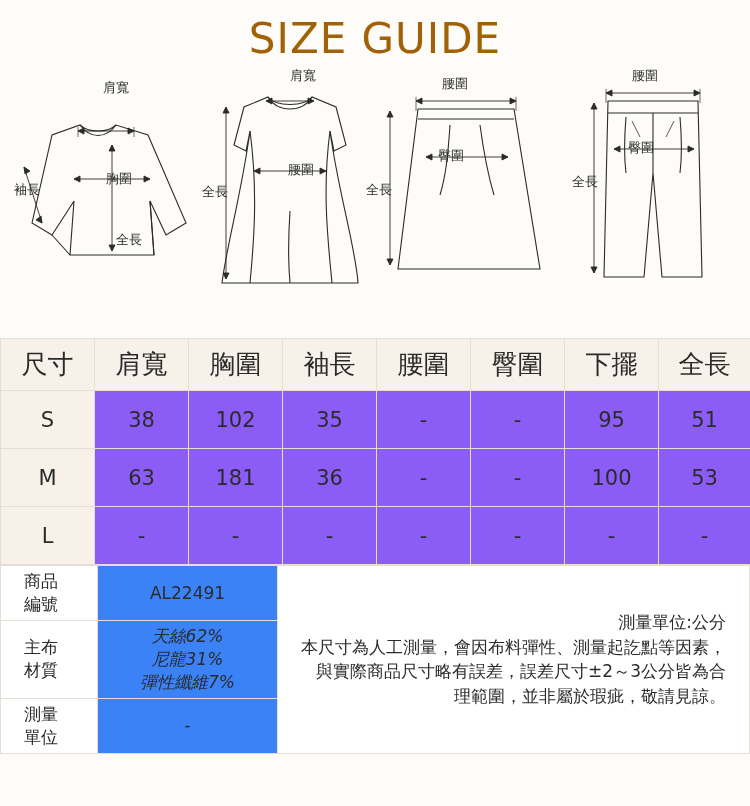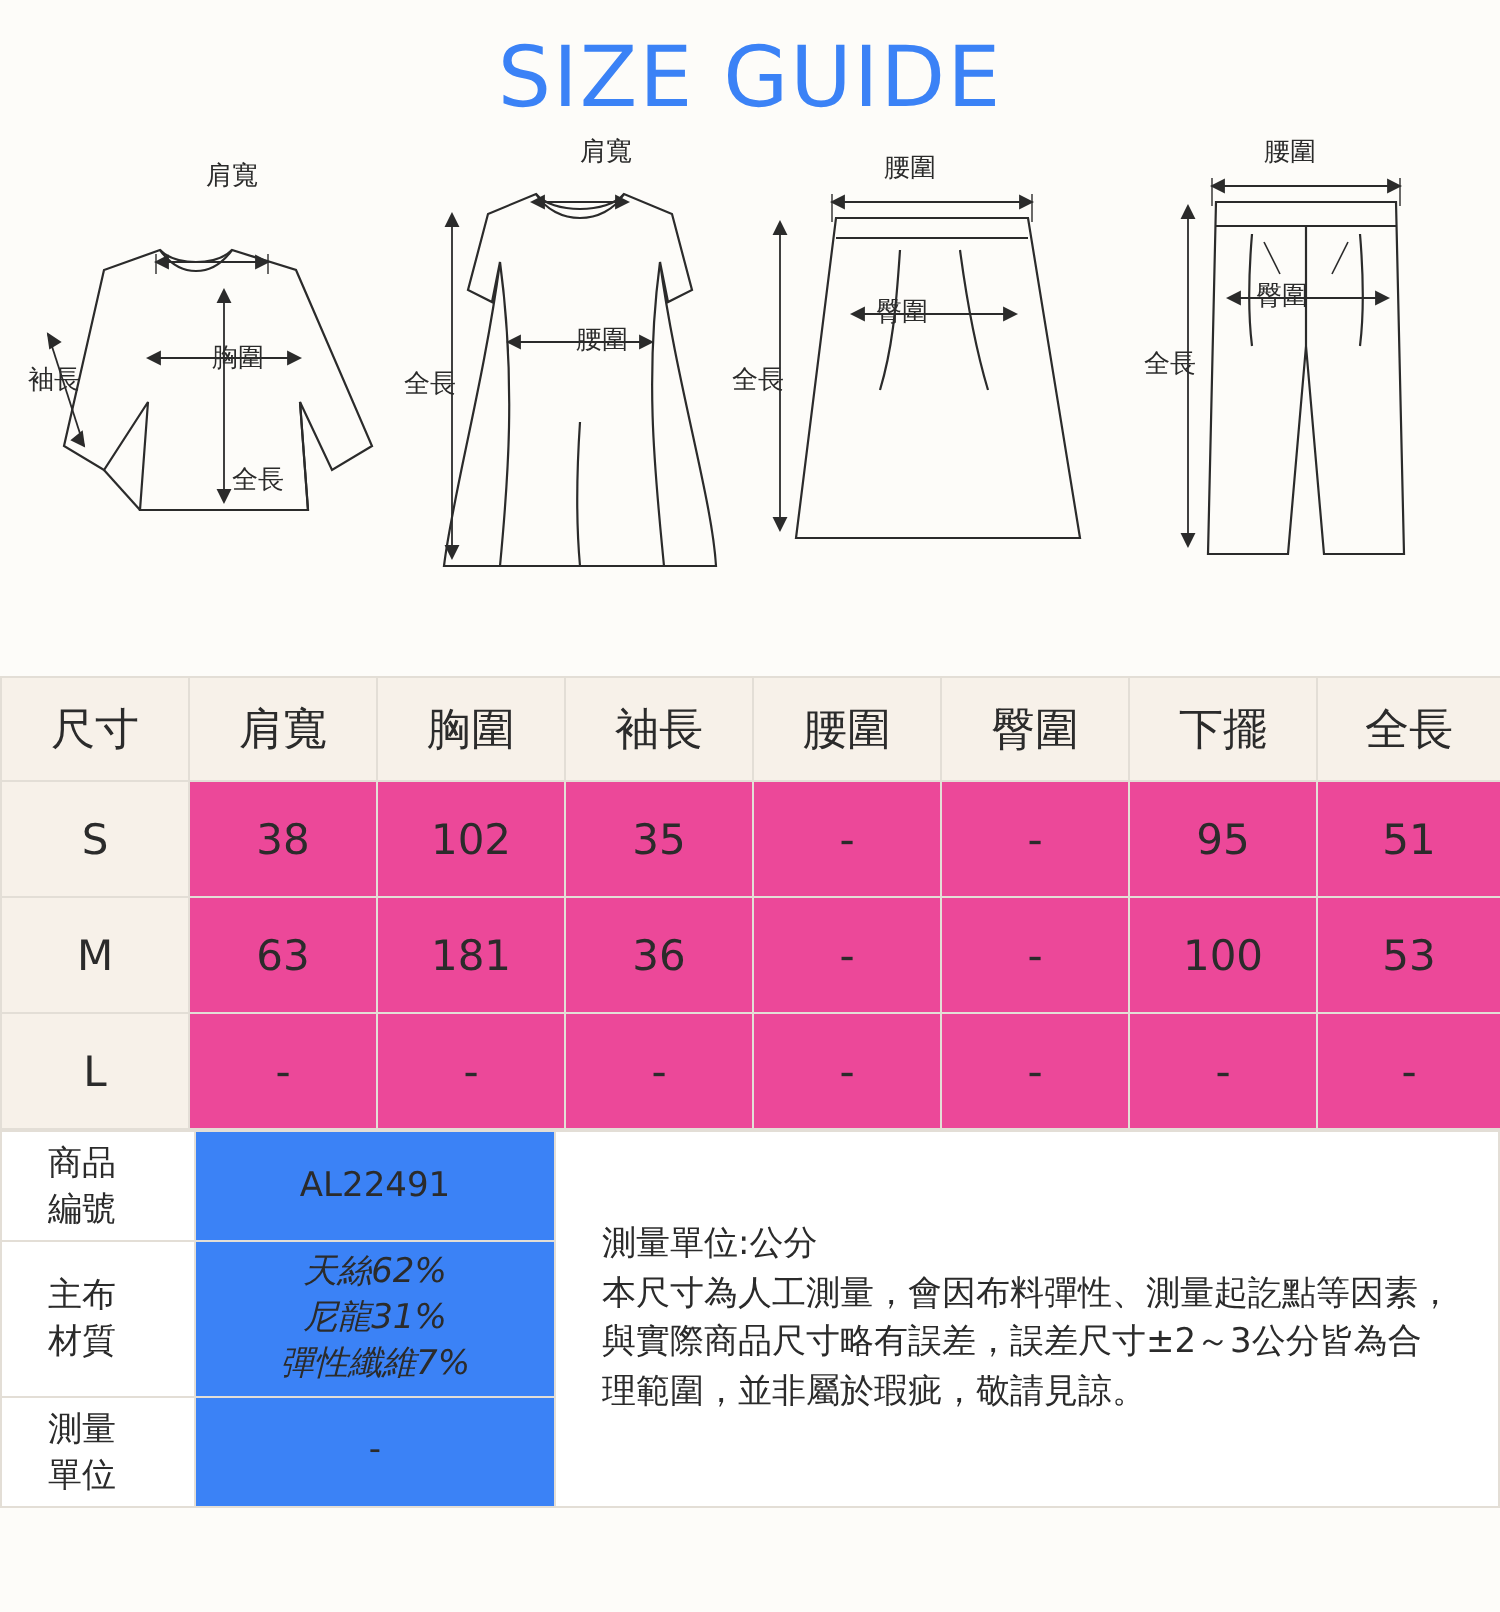--- a/index.html
+++ b/index.html
@@ -12,21 +12,21 @@
     overflow: hidden;
   }
   .page { width: 750px; height: 806px; position: relative; background: #fdfcf9; }
 
   
   .title {
     text-align: center;
     font-size: 42px;
     letter-spacing: 1px;
     font-weight: 400;
-    color: #3b82f6;
+    color: #a16207;
     padding-top: 14px;
     font-family: "DejaVu Sans", sans-serif;
   }
 
   
   .illus {
     position: relative;
     height: 275px;
     width: 750px;
   }
@@ -50,26 +50,26 @@
     border: 1px solid #e3ded6;
     text-align: center;
     font-size: 21px;
     font-weight: normal;
     color: #2b2b2b;
     height: 58px;
     font-family: "DejaVu Sans", sans-serif;
   }
   table.size thead th {
     background: #f7f1e9;
-    font-size: 22px;
+    font-size: 26px;
     height: 52px;
   }
   table.size thead th:first-child,
   table.size tbody td:first-child { background: #f7f1e9; }
-  table.size tbody tr td { background: #ec4899; }
+  table.size tbody tr td { background: #8b5cf6; }
   table.size tbody tr td:first-child { background: #f7f1e9; }
 
   
   table.info {
     border-collapse: collapse;
     width: 750px;
     table-layout: fixed;
   }
   table.info td {
     border: 1px solid #e3ded6;
@@ -282,21 +282,21 @@
         <td>-</td>
       </tr>
     </tbody>
   </table>
 
   <table class="info">
     <tbody>
         <tr>
       <td class="k">商品編號</td>
       <td class="v">AL22491</td>
-      <td class="note" rowspan="3" style="white-space:pre-wrap;">測量單位:公分
+      <td class="note" rowspan="3" style="white-space:pre-wrap;text-align:right;">測量單位:公分
 本尺寸為人工測量，會因布料彈性、測量起訖點等因素，與實際商品尺寸略有誤差，誤差尺寸±2～3公分皆為合理範圍，並非屬於瑕疵，敬請見諒。</td>
     </tr>
     <tr>
       <td class="k">主布材質</td>
       <td class="v" style="white-space:pre-line;font-style:italic;">天絲62%
 尼龍31%
 彈性纖維7%</td>
     </tr>
     <tr>
       <td class="k">測量單位</td>

